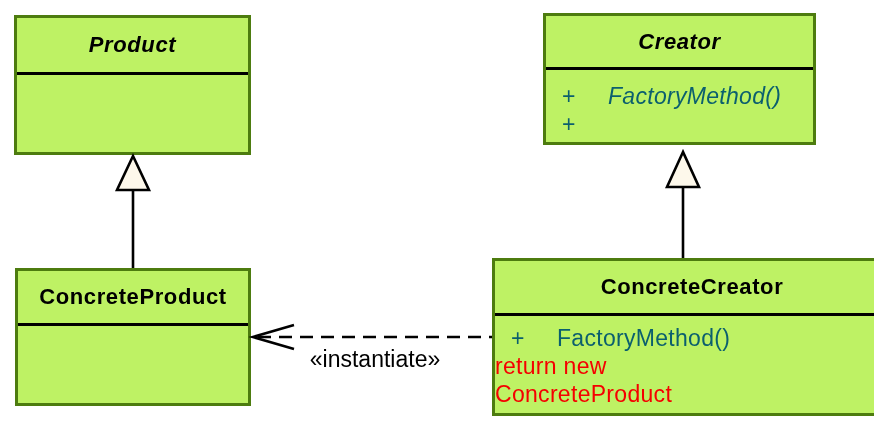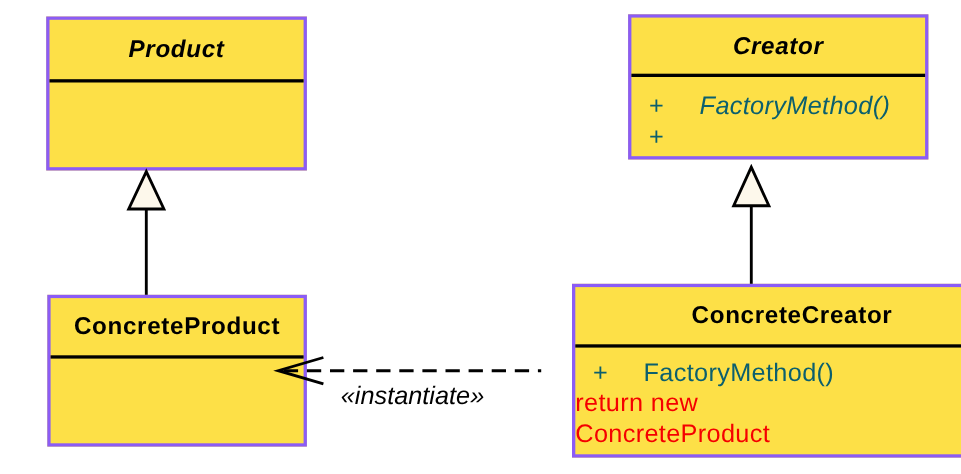--- a/index.html
+++ b/index.html
@@ -11,23 +11,22 @@
   .canvas {
     position: relative;
     width: 874px;
     height: 431px;
     background: #ffffff;
     overflow: hidden;
   }
   .uml-class {
     position: absolute;
     box-sizing: border-box;
-    background: #fde047;
-    border: 3px solid #8b5cf6;
-    margin-left: 28px;
+    background: #bef264;
+    border: 3px solid #4d7c0f;
   }
   .uml-title {
     box-sizing: border-box;
     border-bottom: 3px solid #000000;
     display: flex;
     align-items: center;
     justify-content: center;
     font-weight: 700;
     font-size: 22px;
     letter-spacing: 0.6px;
@@ -74,21 +73,20 @@
 
   .relation-label {
     position: absolute;
     left: 283px;
     top: 346px;
     width: 184px;
     text-align: center;
     font-size: 23px;
     color: #000000;
     white-space: nowrap;
-    font-style: italic;
   }
   svg.wires {
     position: absolute;
     left: 0; top: 0;
     width: 874px; height: 431px;
     pointer-events: none;
   }
 </style>
 </head>
 <body>

